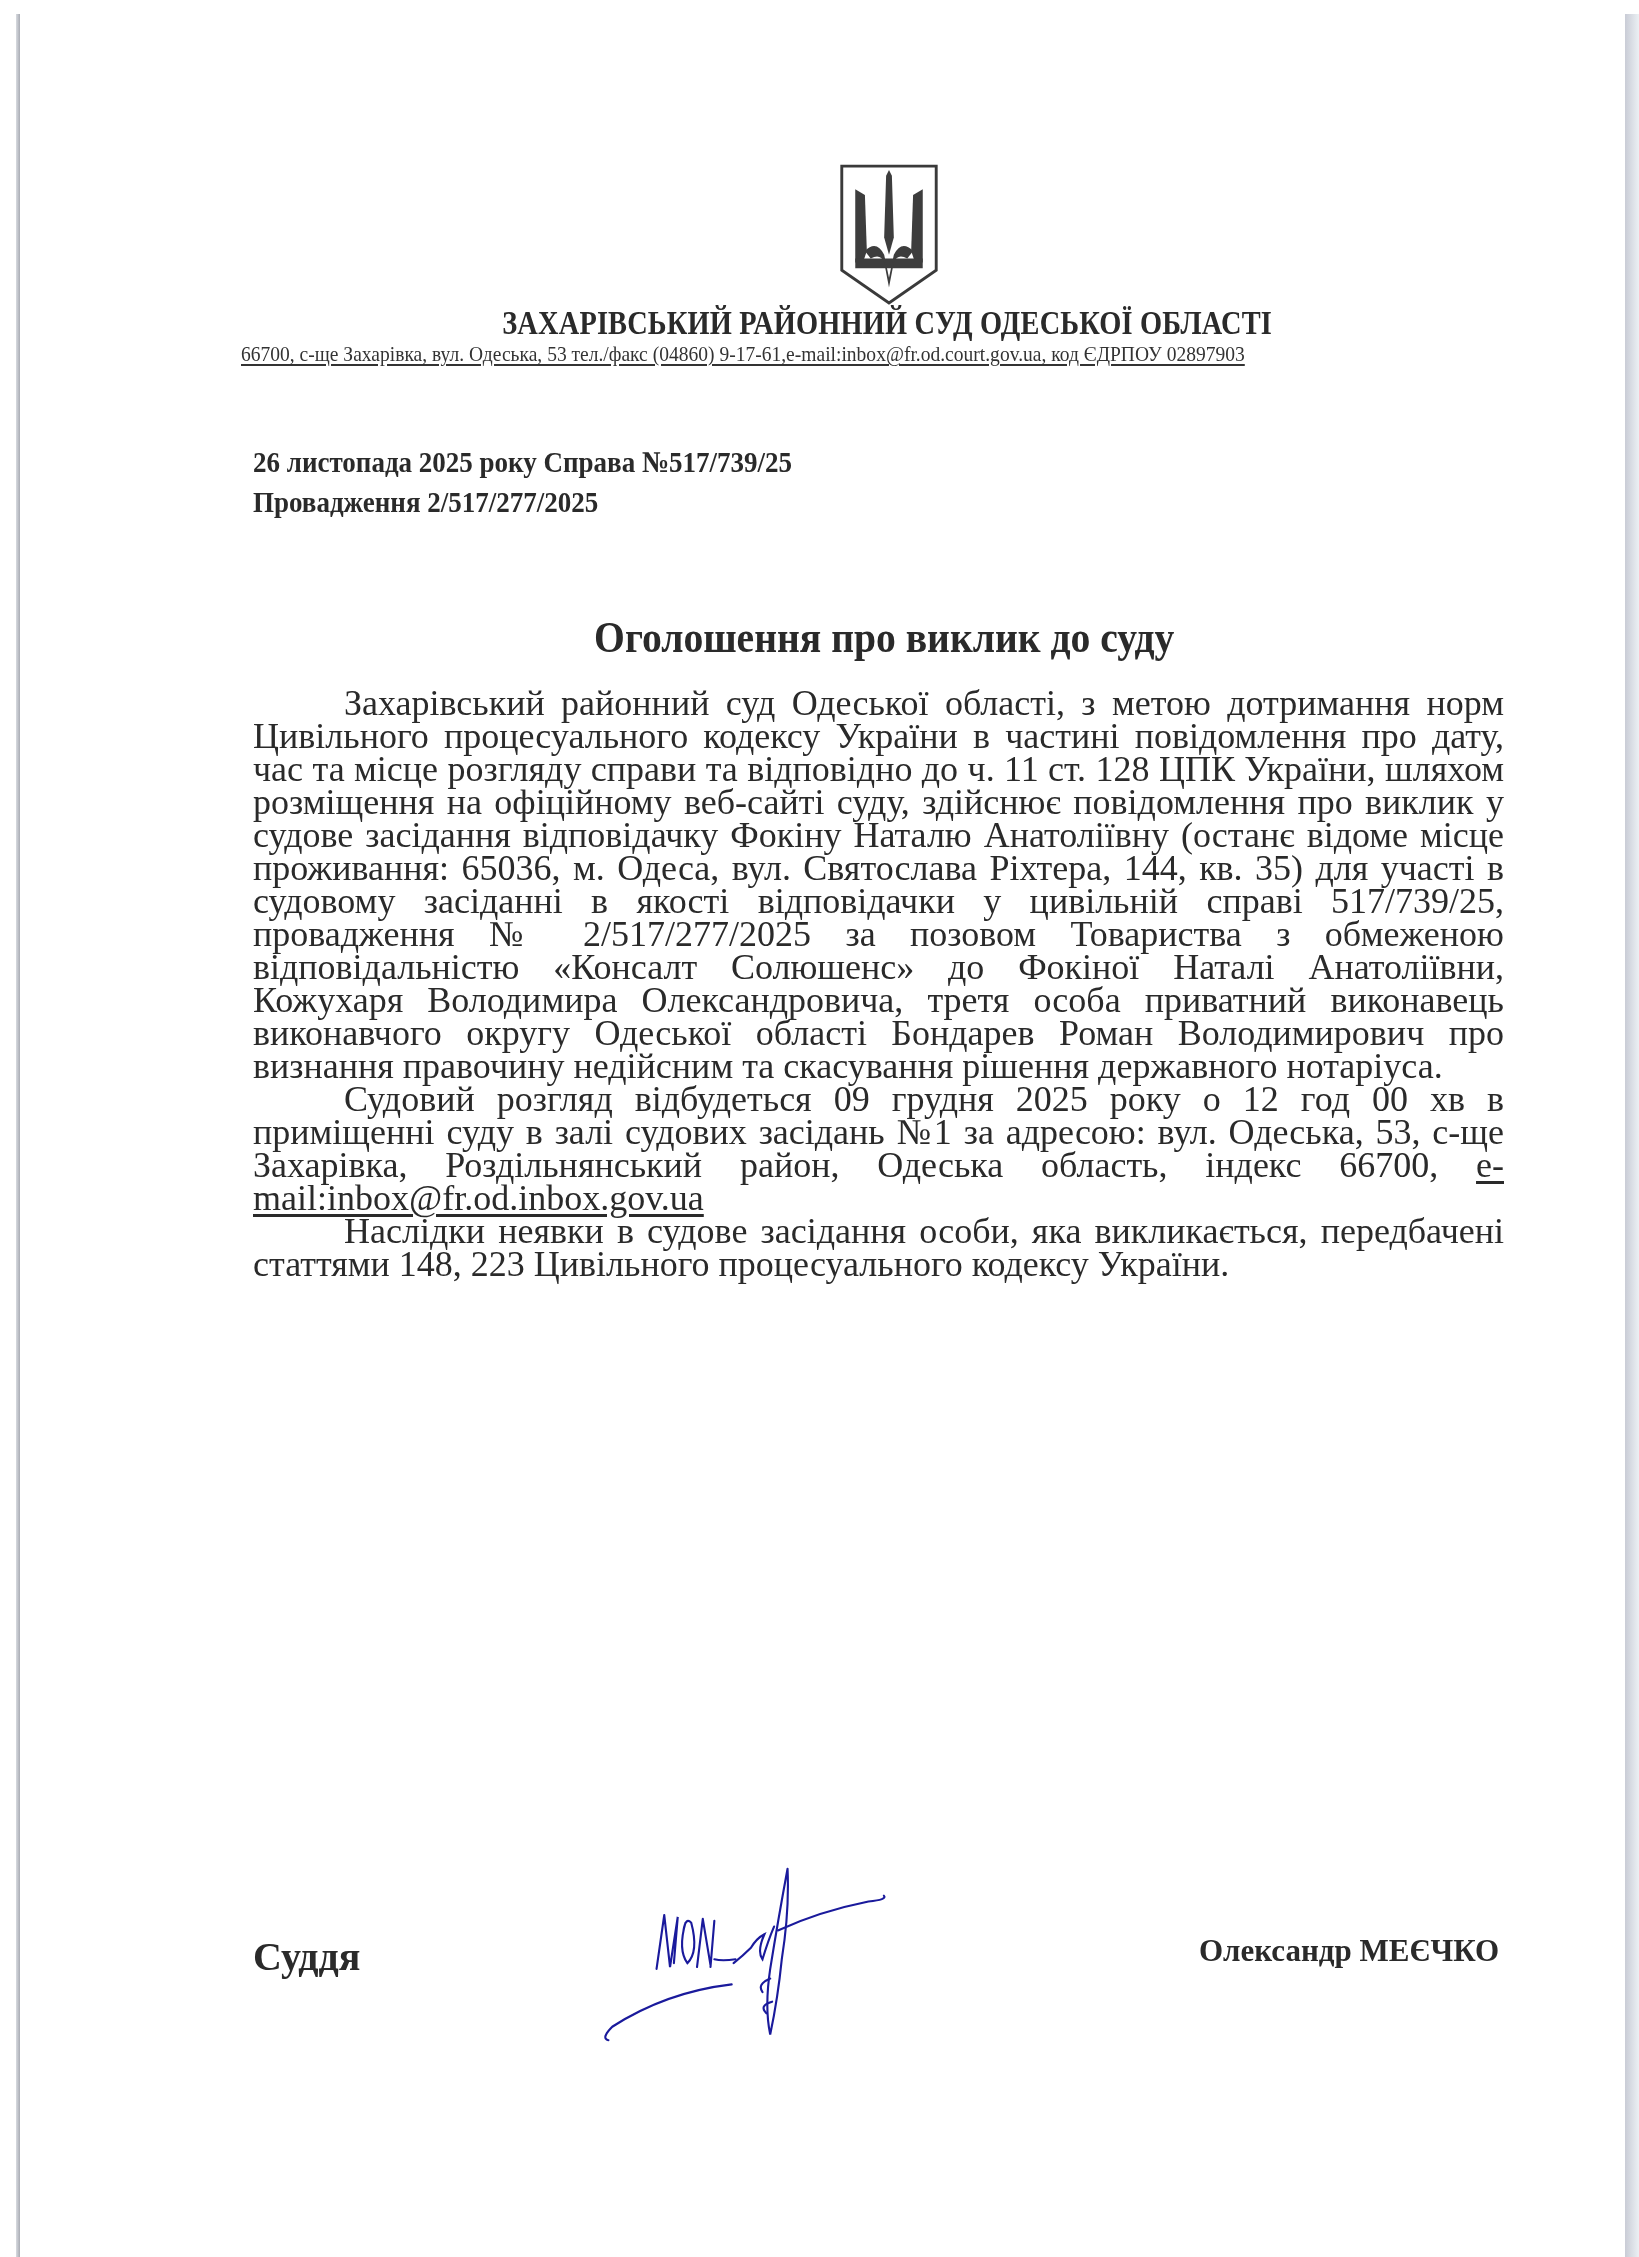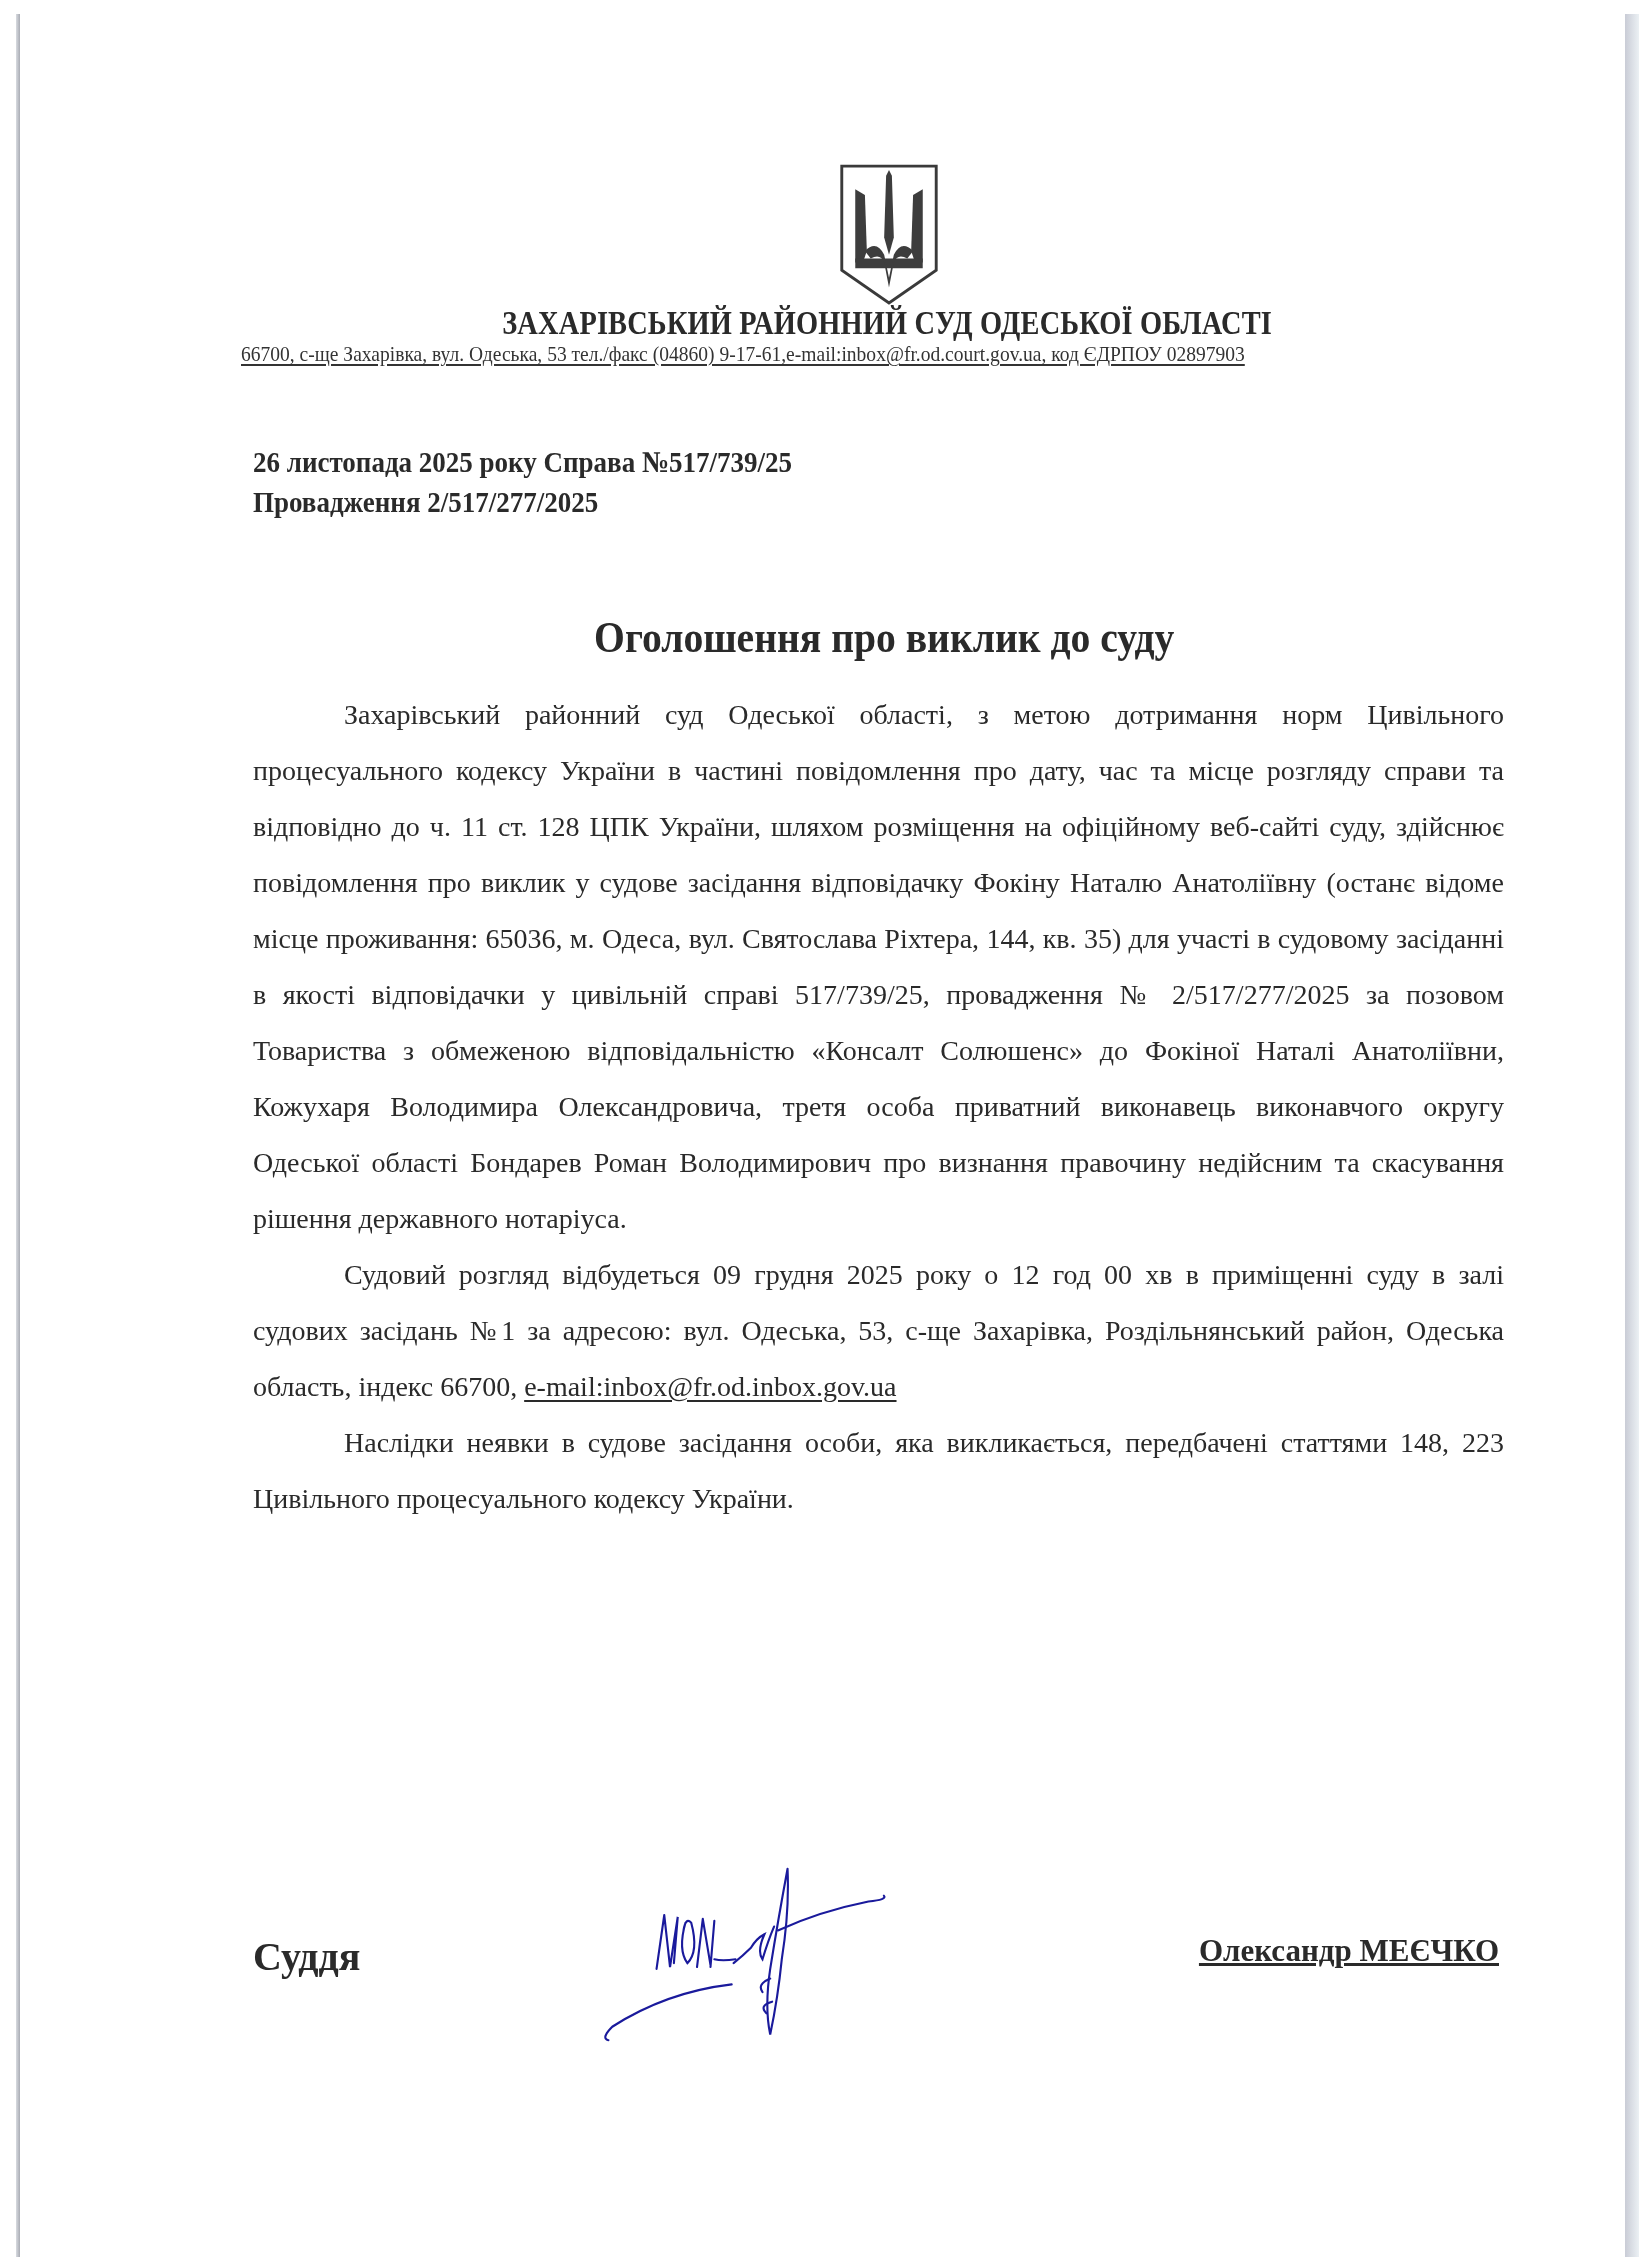--- a/index.html
+++ b/index.html
@@ -6,26 +6,26 @@
   body { width:1639px; height:2257px; position:relative; overflow:hidden; font-family:"Liberation Serif", serif; color:#2a2a2a; }
   .edge-left { position:absolute; left:16.4px; top:13.5px; width:3.9px; height:2244px; background:linear-gradient(90deg,#d8dbe0,#a9acb4); }
   .edge-right { position:absolute; left:1625px; top:13.5px; width:14.5px; height:2244px; background:linear-gradient(90deg,#c9ccd6,#eef3f6); }
   .emblem { position:absolute; left:836px; top:162px; width:106px; height:145px; }
   .court-title { position:absolute; left:0; width:1639px; top:305px; text-align:center; font-weight:bold; font-size:33px; letter-spacing:0.2px; transform:scaleX(0.86); transform-origin:888px 0; }
   .court-title span { display:inline-block; padding-left:135px; }
   .address { position:absolute; left:241px; top:342px; width:1251px; font-size:21px; white-space:nowrap; text-decoration:underline; text-underline-offset:2.9px; color:#333; transform:scaleX(0.93); transform-origin:0 0; }
   .meta { position:absolute; left:253px; top:442px; font-weight:bold; font-size:30px; line-height:40px; transform:scaleX(0.9); transform-origin:0 0; }
   .doc-title { position:absolute; left:0; width:1639px; top:612px; text-align:center; font-weight:bold; font-size:44px; }
   .doc-title span { display:inline-block; padding-left:143px; transform:scaleX(0.9); }
-  .body { position:absolute; left:253px; top:687px; width:1251px; font-size:28px; line-height:56px; text-align:justify; }
+  .body { position:absolute; left:253px; top:687px; width:1251px; font-size:36px; line-height:33px; text-align:justify; }
   .body p { margin:0; text-indent:91px; }
   .body .email { text-decoration:underline; text-underline-offset:3.9px; }
   .sig-row { position:absolute; left:0; top:1892px; width:1639px; height:193px; }
   .judge-label { position:absolute; left:253px; top:41px; font-weight:bold; font-size:40px; }
-  .judge-name { position:absolute; right:140px; top:41px; font-weight:bold; font-size:31px;text-decoration:underline; }
+  .judge-name { position:absolute; right:140px; top:41px; font-weight:bold; font-size:31px; }
   .signature { position:absolute; left:550px; top:-29px; width:425px; height:183px; }
 </style>
 </head>
 <body>
 
 <div class="edge-left"></div>
 <div class="edge-right"></div>
 
 <svg class="emblem" viewBox="0 0 110 150">
   <path d="M6 4 H104 V112 L55 146 L6 112 Z" fill="none" stroke="#3a3a3a" stroke-width="3"></path>

